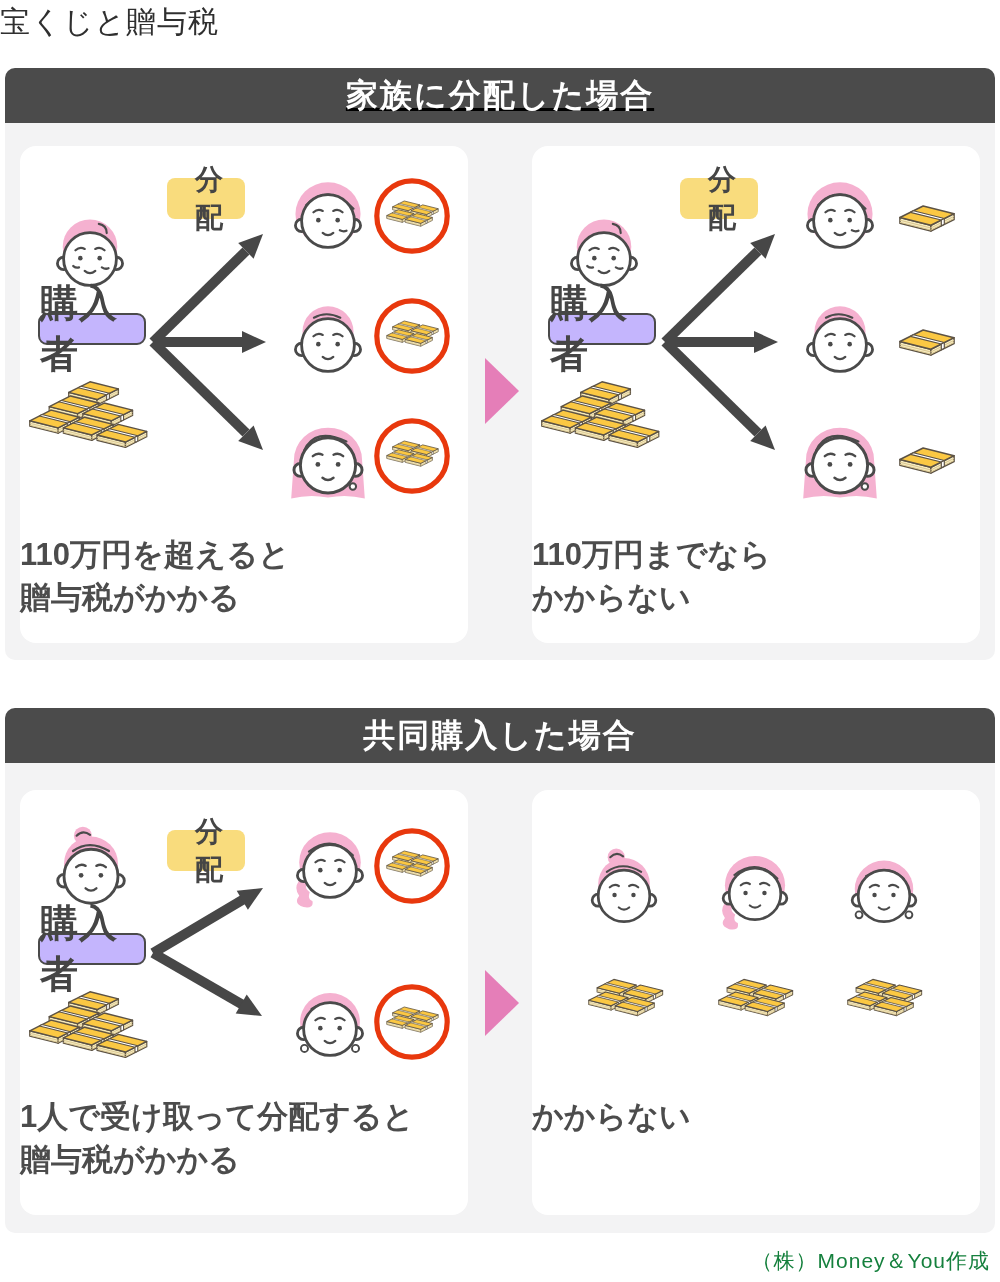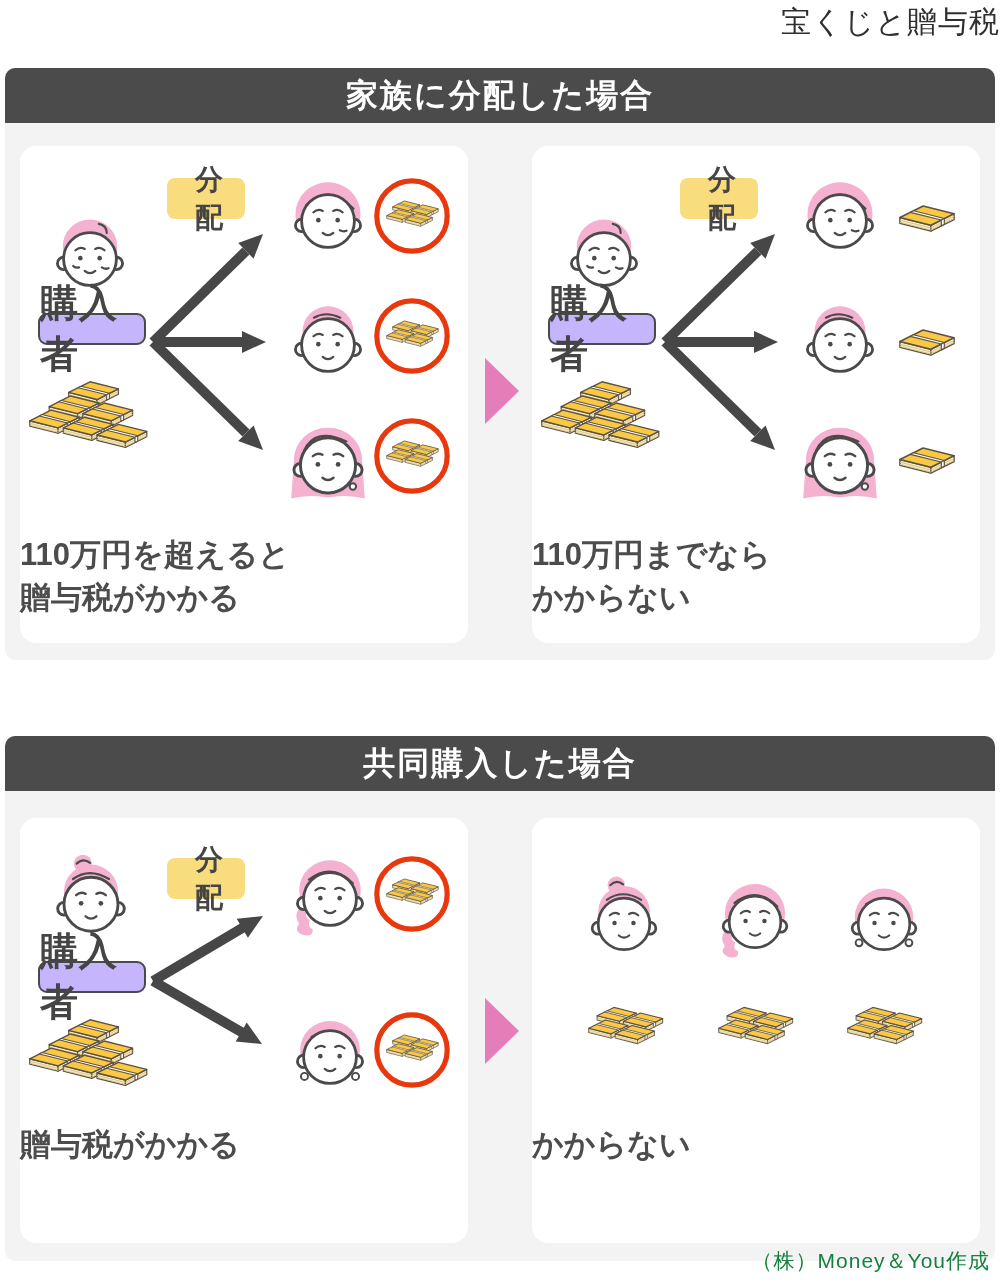--- a/index.html
+++ b/index.html
@@ -1,24 +1,24 @@
 <!DOCTYPE html>
 <html><head>
 <meta charset="utf-8">
 <style>
   html,body{margin:0;padding:0;background:#fff;}
   body{font-family:"Liberation Sans","DejaVu Sans",sans-serif;}
   .page{position:relative;width:1000px;height:1282px;background:#ffffff;overflow:hidden;}
 
-  .title{position:absolute;top:2px;left:0;width:100%;text-align:right;
+  .title{position:absolute;top:2px;left:0;width:100%;text-align:left;
          font-size:30px;font-weight:500;color:#2f2f2f;letter-spacing:1px;}
 
   .sec{position:absolute;left:5px;width:990px;background:#F3F3F4;border-radius:10px;}
-  .sec1{top:68px;height:592px;}
-  .sec2{top:708px;height:525px;margin-top:28px;}
+  .sec1{top:68px;height:592px;text-decoration:underline;}
+  .sec2{top:708px;height:525px;}
   .sec-header{height:55px;background:#4B4B4B;border-radius:10px 10px 0 0;
               color:#ffffff;font-size:32px;font-weight:bold;letter-spacing:2px;
               display:flex;align-items:center;justify-content:center;}
 
   .panel{position:absolute;width:448px;background:#ffffff;border-radius:16px;}
   .sec1 .panel{top:78px;height:497px;}
   .sec2 .panel{top:82px;height:425px;}
   .panel-left{left:15px;}
   .panel-right{left:527px;}
 
@@ -236,20 +236,21 @@
         <use href="#sym-face-woman-bun" x="26" y="34" width="90" height="90"></use>
         <use href="#sym-pile-big" x="8" y="200" width="124" height="78"></use>
         <use href="#sym-face-woman-ponytail" x="266" y="30" width="88" height="88"></use>
         <use href="#sym-face-woman-earrings" x="266" y="188" width="88" height="88"></use>
         <use href="#sym-circled-money" x="352" y="36" width="80" height="80"></use>
         <use href="#sym-circled-money" x="352" y="192" width="80" height="80"></use>
       </svg>
       <div class="tag tag-yellow" style="left:147px;top:40px">分配</div>
       <div class="tag tag-outline" style="left:18px;top:143px">購入者</div>
       <div class="caption">
+        <div>1人で受け取って分配すると</div>
         <div>贈与税がかかる</div>
       </div>
     </div>
 
     <div class="tri" style="left:480px;top:262px"></div>
 
     <div class="panel panel-right">
       <svg class="scene scene-s2" viewBox="0 0 448 300">
         <use href="#sym-face-woman-bun" x="49" y="56" width="86" height="86"></use>
         <use href="#sym-face-woman-ponytail" x="180" y="54" width="86" height="86"></use>

